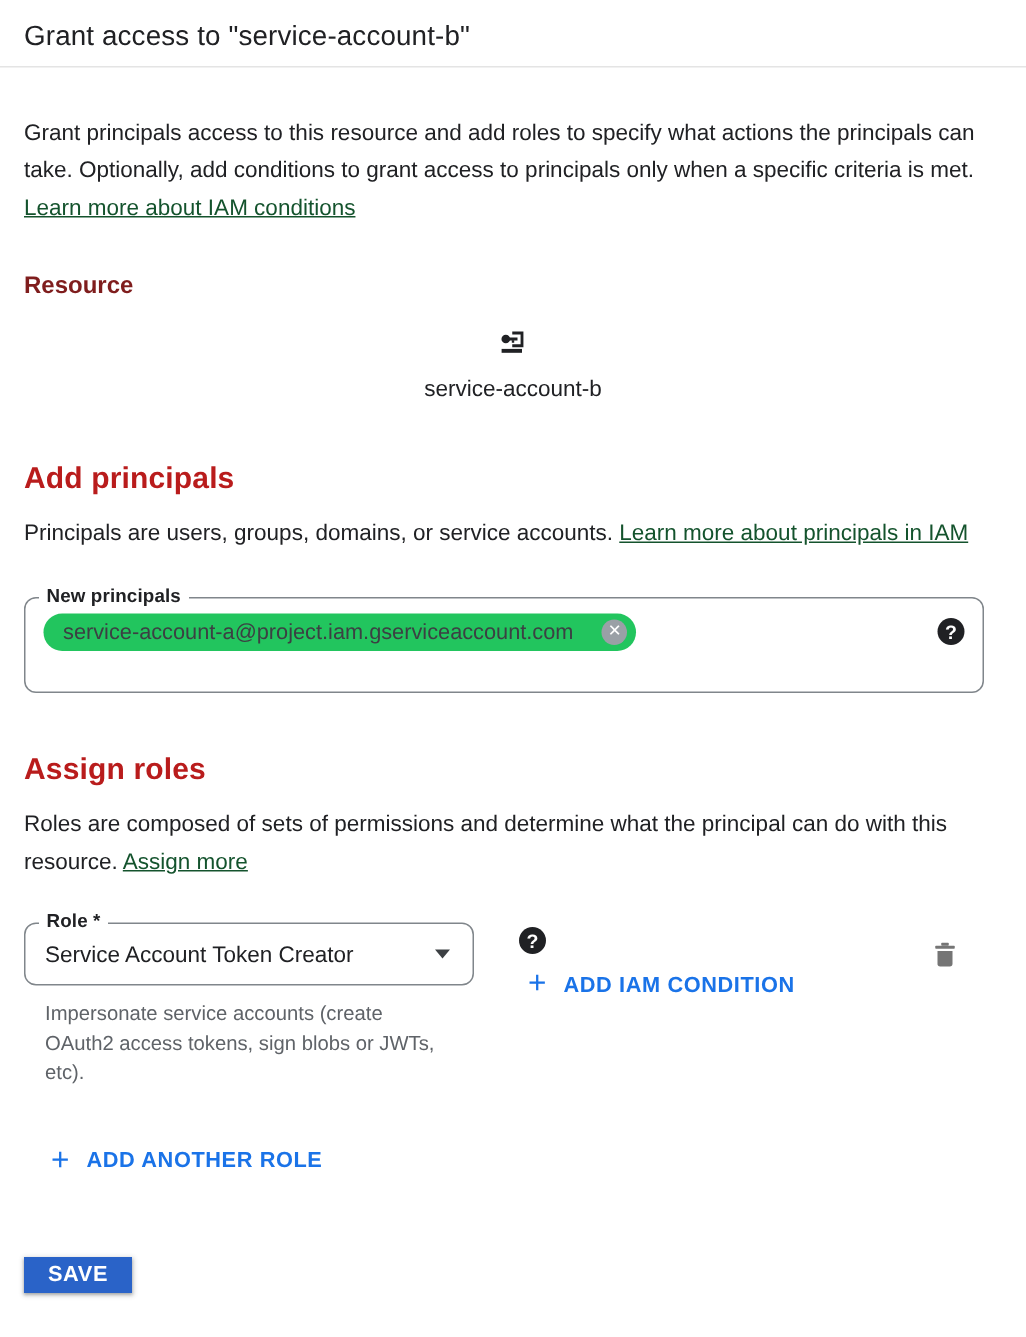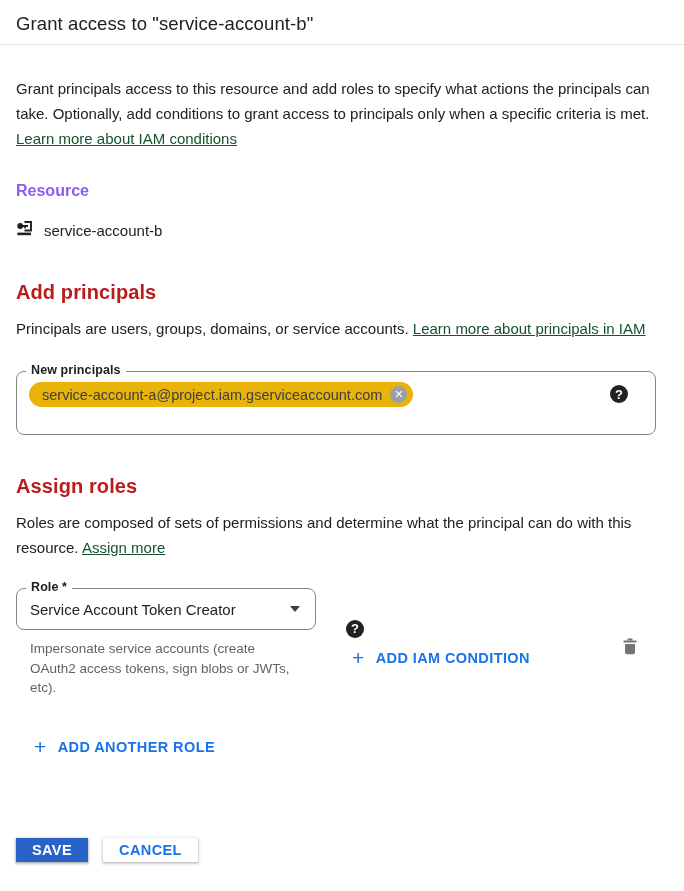--- a/index.html
+++ b/index.html
@@ -33,28 +33,29 @@
     margin-top: 31px;
     font-size: 15px;
     line-height: 25px;
     color: #202124;
     max-width: 648px;
   }
   .section-sub-heading {
     margin-top: 31px;
     font-size: 16px;
     font-weight: 700;
-    color: #8b5cf6;
+    color: #7f1d1d;
   }
   .resource-row {
     display: flex;
     align-items: center;
     gap: 9px;
     margin-top: 19px;
     font-size: 15px;
+    flex-direction: column;
   }
   .resource-row svg { flex: 0 0 auto; }
   .section-heading {
     margin-top: 40px;
     font-size: 20px;
     font-weight: 700;
     color: #b91c1c;
     letter-spacing: .1px;
   }
   .section-desc {
@@ -79,30 +80,30 @@
     font-size: 12.5px;
     font-weight: 700;
     color: #202124;
     letter-spacing: .1px;
     white-space: nowrap;
   }
   .principals-field {
     margin-top: 30px;
     width: 640px;
     height: 64px;
-    padding: 10px 27px 0 12px;
+    padding: 10px 12px 0 12px;
     display: flex;
     align-items: flex-start;
     justify-content: space-between;
   }
   .chip {
     display: inline-flex;
     align-items: center;
-    gap: 8px;
-    background: #eab308;
+    gap: 19px;
+    background: #22c55e;
     border-radius: 14px;
     padding: 4px 6px 4px 13px;
     font-size: 14.5px;
     color: #3c4043;
     max-width: 560px;
     cursor: default;
   }
   .chip-close {
     width: 17px; height: 17px;
     border-radius: 50%;
@@ -126,21 +127,21 @@
     justify-content: center;
     font-size: 13px;
     font-weight: 700;
     line-height: 1;
     cursor: default;
     flex: 0 0 auto;
   }
   .principals-field .help-icon { margin-top: 3px; }
   .role-row {
     display: flex;
-    align-items: center;
+    align-items: flex-start;
     margin-top: 28px;
   }
   .role-col { width: 300px; flex: 0 0 auto; }
   .role-field {
     width: 300px;
     height: 42px;
     display: flex;
     align-items: center;
     justify-content: space-between;
     padding: 0 15px 0 13px;
@@ -304,14 +305,13 @@
 
   <button class="text-button add-role-button">
     <span class="plus-glyph">+</span>
     <span>ADD ANOTHER ROLE</span>
   </button>
 
 </div>
 
 <div class="actions">
   <button class="btn btn-save">SAVE</button>
-  <button class="btn btn-cancel">CANCEL</button>
 </div>
 
 </body></html>

